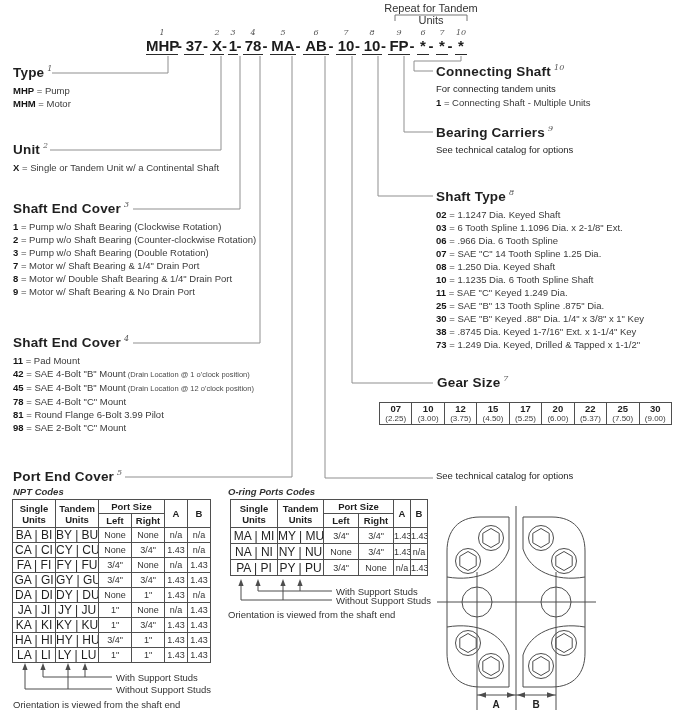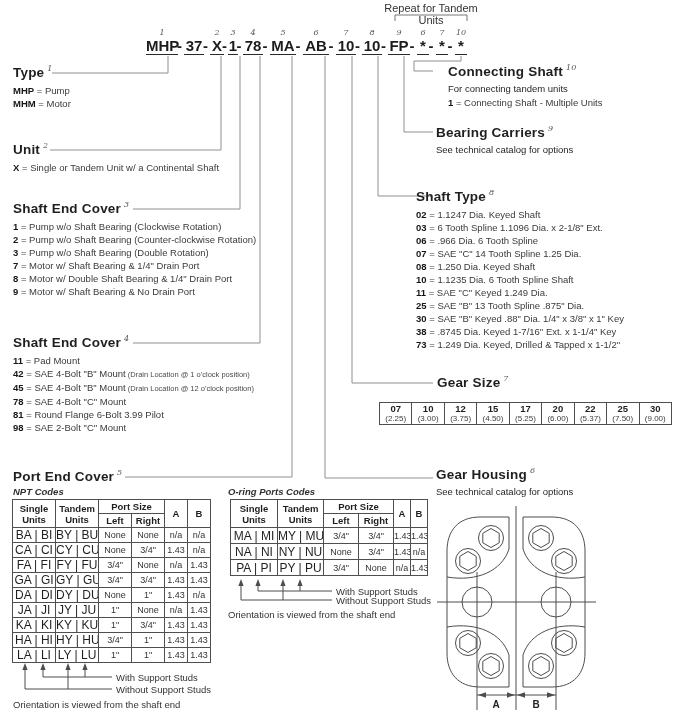--- a/index.html
+++ b/index.html
@@ -395,34 +395,34 @@
           <td>None</td>
           <td>n/a</td>
           <td>1.43</td>
         </tr>
       </tbody>
   </table>
   <div class="abs legend-label" style="left:336px;top:586px">With Support Studs</div>
   <div class="abs legend-label" style="left:336px;top:595px">Without Support Studs</div>
   <div class="abs small-note" style="left:228px;top:609px">Orientation is viewed from the shaft end</div>
 
-  <div class="abs" style="left:448px;top:63px">
+  <div class="abs" style="left:436px;top:63px">
     <div class="h"><span>Connecting Shaft</span><span class="sup">10</span></div>
     <div class="sub-bold">For connecting tandem units</div>
     <div class="items" id="cs-items" style="margin-top:2px">
         <div class="item"><b>1</b> = Connecting Shaft - Multiple Units</div>
       </div>
   </div>
 
   <div class="abs" style="left:436px;top:124px">
     <div class="h"><span>Bearing Carriers</span><span class="sup">9</span></div>
     <div class="sub-bold">See technical catalog for options</div>
   </div>
 
-  <div class="abs" style="left:416px;top:188px">
+  <div class="abs" style="left:436px;top:188px">
     <div class="h"><span>Shaft Type</span><span class="sup">8</span></div>
     <div class="items" id="st-items">
         <div class="item"><b>02</b> = 1.1247 Dia. Keyed Shaft</div>
         <div class="item"><b>03</b> = 6 Tooth Spline 1.1096 Dia. x 2-1/8" Ext.</div>
         <div class="item"><b>06</b> = .966 Dia. 6 Tooth Spline</div>
         <div class="item"><b>07</b> = SAE "C" 14 Tooth Spline 1.25 Dia.</div>
         <div class="item"><b>08</b> = 1.250 Dia. Keyed Shaft</div>
         <div class="item"><b>10</b> = 1.1235 Dia. 6 Tooth Spline Shaft</div>
         <div class="item"><b>11</b> = SAE "C" Keyed 1.249 Dia.</div>
         <div class="item"><b>25</b> = SAE "B" 13 Tooth Spline .875" Dia.</div>
@@ -473,20 +473,19 @@
           </td>
           <td>
             <div class="gs-code">30</div>
             <div class="gs-disp">(9.00)</div>
           </td>
         </tr>
       </tbody>
   </table>
 
   <div class="abs" style="left:436px;top:466px">
-    <div class="h"><span>Gear Housing</span><span class="sup">6</span></div>
     <div class="sub-bold">See technical catalog for options</div>
   </div>
 
   <div class="abs dim-label" style="left:486px;top:699px">A</div>
   <div class="abs dim-label" style="left:526px;top:699px">B</div>
 
 </div>
 
 </body></html>

